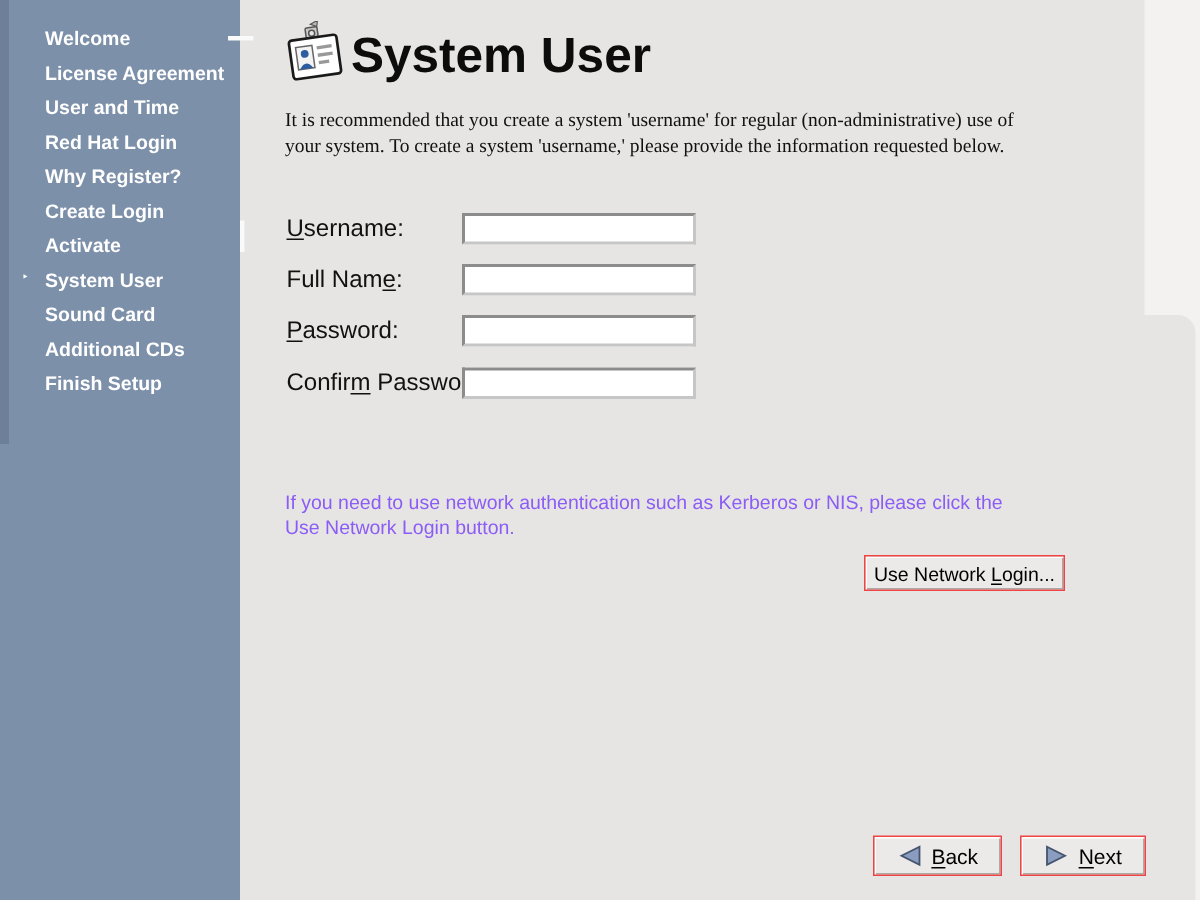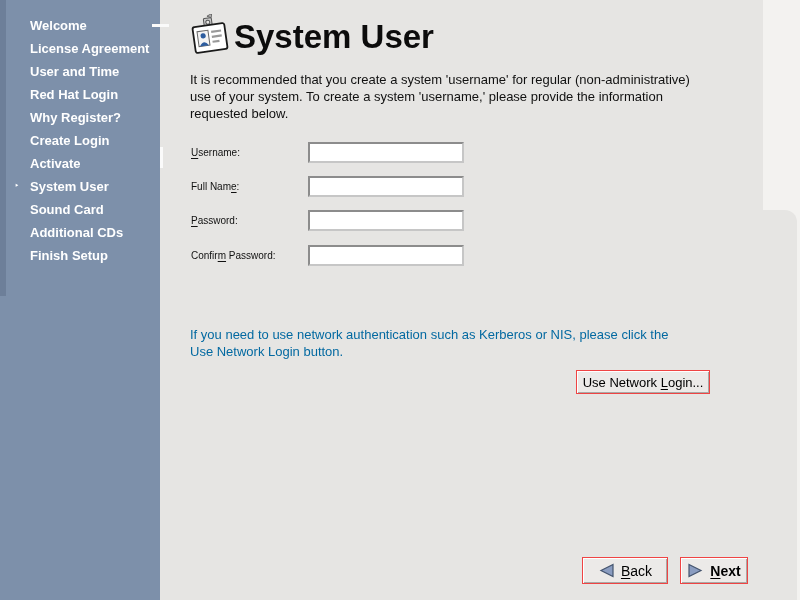--- a/index.html
+++ b/index.html
@@ -26,40 +26,40 @@
     border-top-right-radius:12px;}
   .decor-hline{position:absolute;left:152px;top:24px;width:17px;height:3px;background:#fafafa;}
   .decor-vline{position:absolute;left:160px;top:147px;width:3px;height:21px;background:#fafafa;}
 
   
   .header-icon{position:absolute;left:190px;top:14px;width:40px;height:48px;}
   .page-title{position:absolute;left:234px;top:18px;font-size:33px;font-weight:bold;color:#0c0c0c;
     letter-spacing:0px;white-space:nowrap;}
 
   
-  .intro{position:absolute;left:190px;top:71px;width:508px;font-size:13px;line-height:17px;color:#111;}
-  .network-note{position:absolute;left:190px;top:326px;width:505px;font-size:13px;line-height:17px;color:#0369a1;}
+  .intro{position:absolute;left:190px;top:71px;width:508px;font-size:13px;line-height:17px;color:#111;font-family:Liberation Serif, serif;}
+  .network-note{position:absolute;left:190px;top:326px;width:505px;font-size:13px;line-height:17px;color:#8b5cf6;}
 
   
   .form-row{position:absolute;left:191px;height:21px;}
-  .form-label{position:absolute;left:0;top:0;height:21px;line-height:21px;font-size:10px;color:#111;white-space:nowrap;}
+  .form-label{position:absolute;left:0;top:0;height:21px;line-height:21px;font-size:16px;color:#111;white-space:nowrap;}
   .mn{text-decoration:underline;text-underline-offset:2px;}
   .text-entry{position:absolute;left:117px;top:0;width:148px;height:15px;
     border:2px solid;border-color:#8c8c8c #c6c6c6 #c6c6c6 #8c8c8c;background:#ffffff;
     font-family:"Liberation Sans",sans-serif;font-size:13px;padding:1px 2px;outline:none;}
 
   
   .gtk-button{position:absolute;box-sizing:border-box;background:#eceae8;
     border:1px solid #ef4444;
     box-shadow:inset 1px 1px 0 #ffffff, inset -1px -1px 0 #aaa9a6;
     font-family:"Liberation Sans",sans-serif;color:#000;
     display:flex;align-items:center;justify-content:center;cursor:default;white-space:nowrap;}
   .btn-network{left:576px;top:370px;width:134px;height:24px;font-size:13px;}
   .btn-back{left:582px;top:557px;width:86px;height:27px;font-size:14px;}
-  .btn-next{left:680px;top:557px;width:68px;height:27px;font-size:14px;font-weight:bold;}
+  .btn-next{left:680px;top:557px;width:84px;height:27px;font-size:14px;}
   .btn-tri{width:17px;height:15px;margin-right:6px;flex:0 0 auto;}
 </style>
 </head>
 <body>
 
 <div id="screen">
 
   <div class="sidebar">
     <div class="sidebar-edge"></div>
     <div class="nav">

